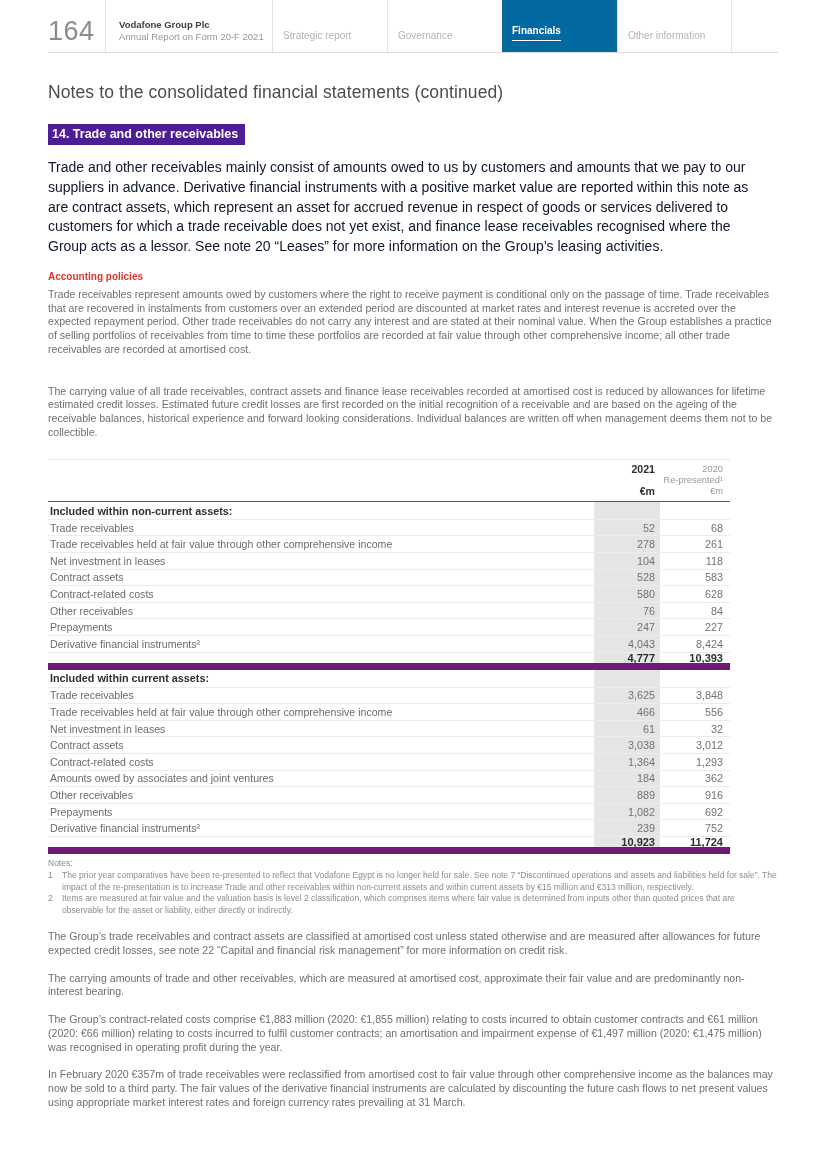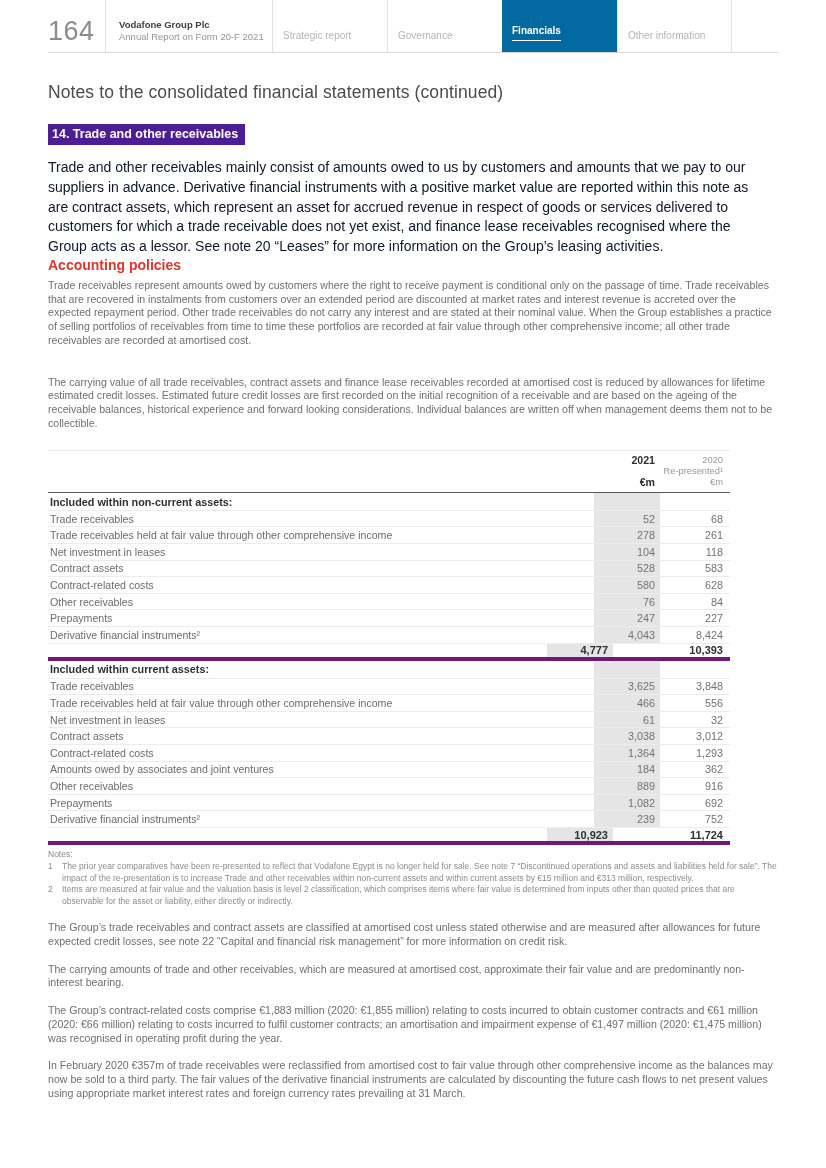--- a/index.html
+++ b/index.html
@@ -17,42 +17,42 @@
   .tab:last-child { border-right:1px solid #e1e2e3; }
   .tab-label { font-size:10px; color:#b2b4b6; }
   .tab.active { background:#0369a1; border-left:none; }
   .tab.active .tab-label { color:#ffffff; font-weight:bold; padding-bottom:4px; border-bottom:1px solid #ffffff; }
 
   
   main { padding:0 48px; }
   .page-title { margin-top:29px; font-size:17.5px; font-weight:normal; color:#4a4d4e; letter-spacing:.1px; }
   .note-heading { display:inline-block; margin-top:21px; background:#4c1d95; color:#ffffff; font-size:12.5px; font-weight:bold; padding:3px 7px 4px 4px; }
   .intro { margin-top:13px; width:706px; font-size:14px; line-height:19.8px; color:#0f172a; }
-  .ap-heading { font-size:14px; font-weight:bold; color:#e1342a; }
+  .ap-heading { margin-top:14px; font-size:10px; font-weight:bold; color:#e1342a; }
   .body-p { margin-top:6px; width:730px; font-size:10.6px; line-height:13.7px; color:#6d6f71; }
   #body-paras .body-p { margin-top:14px; }
   #ap-paras .body-p + .body-p { margin-top:28px; }
 
   
   .fin-table { width:682px; margin-top:20px; border-top:1px solid #e8e9ea; }
   .thead { border-bottom:1px solid #55575a; padding:3px 0 4px 0; }
   .thr { display:flex; }
   .trow { display:flex; align-items:center; height:16.6px; }
   .tlabel { flex:1; padding-left:2px; font-size:10.6px; color:#6a6c6f; }
   .tc1 { width:66px; text-align:right; padding-right:5px; height:100%; display:flex; align-items:center; justify-content:flex-end; }
   .tc2 { width:70px; text-align:right; padding-right:7px; height:100%; display:flex; align-items:center; justify-content:flex-end; }
   .thr .tc1, .thr .tc2 { height:auto; }
   .th-bold { font-size:10.6px; font-weight:bold; color:#2e3032; }
   .th-grey { font-size:9.3px; color:#98999b; }
   .tbody .tc1 { background:#e5e5e5; }
   .num { font-size:10.8px; color:#707274; }
   .sec-row { border-bottom:1px solid #ececed; height:17.5px; }
   .sec-h { font-size:10.8px; font-weight:bold; color:#2e3032; }
   .data-row { border-bottom:1px solid #ececed; }
-  .total-row { border-bottom:4px solid #701a75; height:17.5px;gap:47px; }
+  .total-row { border-bottom:7px solid #701a75; height:17.5px; }
   .total-row .num { font-weight:bold; color:#2e3032; font-size:11px; }
 
   
   .notes { margin-top:4px; width:730px; }
   .notes-heading { font-size:8.5px; color:#8a8c8e; line-height:1.4; }
   .note-item { display:flex; font-size:8.5px; color:#8a8c8e; line-height:11.5px; }
   .note-marker { width:14px; flex:none; }
   .note-text { flex:1; }
 </style>
 </head>

